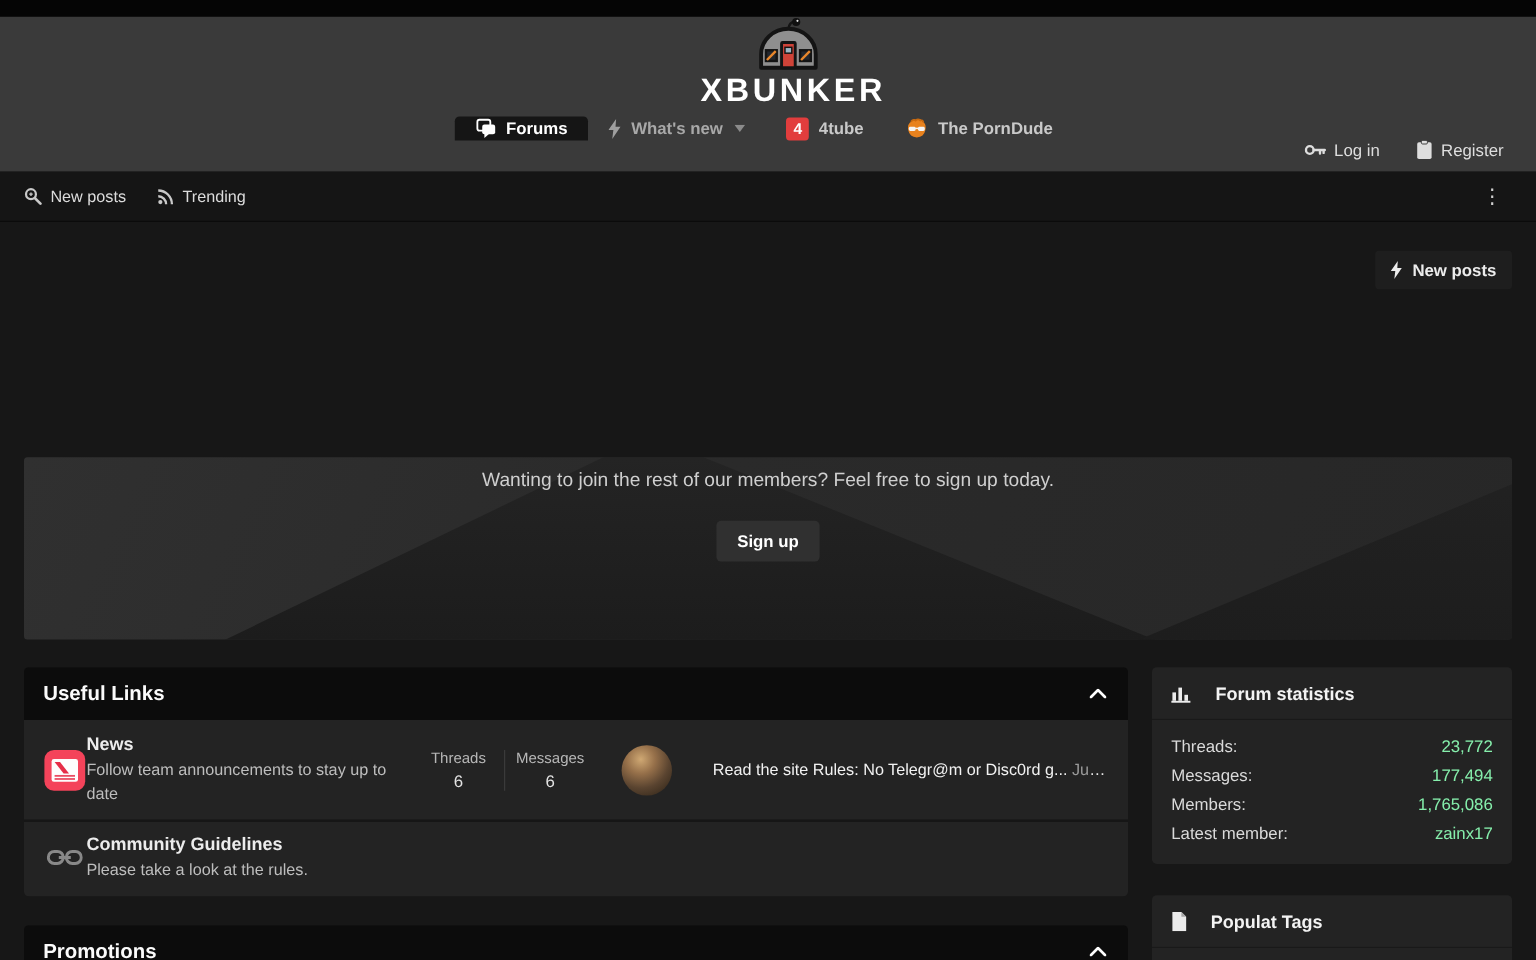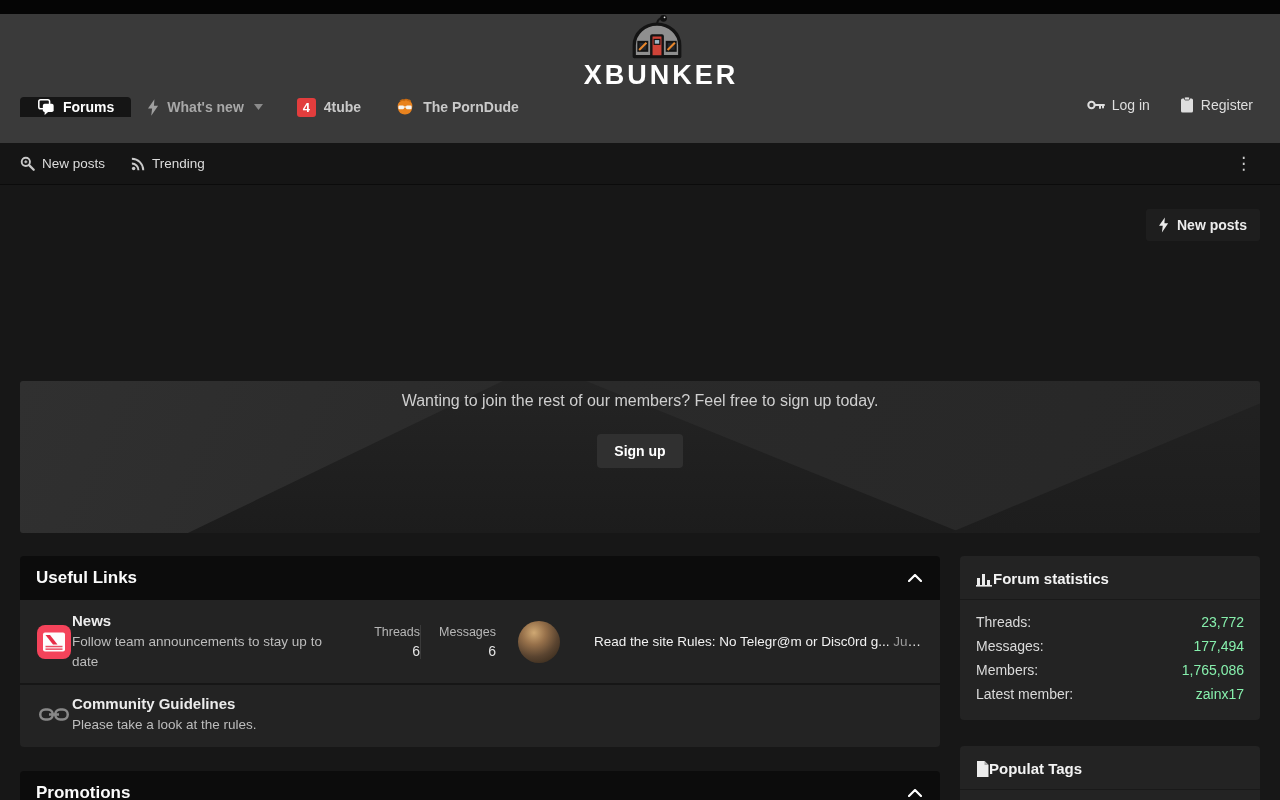--- a/index.html
+++ b/index.html
@@ -10,21 +10,21 @@
   }
   .page { width:1280px; height:800px; overflow:hidden; position:relative; background:#171717; }
 
   
   .top-strip { height:14px; background:#050505; }
   .site-header { background:#3a3a3a; }
   .logo-row { height:83px; display:flex; align-items:center; padding-left:33px;flex-direction:column; }
   .logo-mark { width:52px; height:46px; display:block; }
   .logo-text { color:#fff; font-weight:bold; font-size:27px; letter-spacing:3px; margin-left:9px; }
 
-  .tab-row { height:46px; display:flex; align-items:flex-start; padding:0 27px 0 20px; }
+  .tab-row { height:46px; display:flex; align-items:center; padding:0 27px 0 20px;flex-direction:column; }
   .tabs-left { display:flex; align-items:stretch; }
   .tab { display:flex; align-items:center; gap:8px; padding:0 17px; font-size:14px; font-weight:bold;
          color:#a8a8a8; cursor:pointer; }
   .tab.active { background:#151515; color:#fff; border-radius:4px 4px 0 0; }
   .tab .ext-label { color:#c9c9c9; }
   .badge-4 { width:19px; height:19px; background:#e23d3d; border-radius:3px; color:#fff;
              display:flex; align-items:center; justify-content:center; font-size:13px; font-weight:bold; }
   .chev-down { margin-left:2px; }
   .tabs-right { margin-left:auto; display:flex; align-items:center; gap:30px; }
   .auth-link { display:flex; align-items:center; gap:7px; color:#dedede; font-size:14px; cursor:pointer; }
@@ -69,37 +69,37 @@
                   padding:0 18px 0 16px; cursor:pointer; }
   .block-title { font-size:17px; font-weight:bold; color:#fbfbfb; }
 
   .node-row { background:#232323; display:flex; align-items:center; padding:12px 16px; }
   .node-row + .node-row { border-top:2px solid #161616; }
   .node-icon { width:36px; flex:none; display:flex; align-items:center; justify-content:center; }
   .node-main { width:258px; flex:none; }
   .node-title { font-size:15px; font-weight:bold; color:#ececec; cursor:pointer; }
   .node-desc { font-size:13.5px; color:#bdbdbd; margin-top:3px; line-height:1.45; }
   .node-stats { display:flex; margin-left:14px; flex:none; }
-  .stat-col { width:76px; text-align:right; }
+  .stat-col { width:76px; text-align:center; }
   .stat-col + .stat-col { border-left:1px solid #3a3a3a; }
   .stat-label { font-size:12.5px; color:#b7b7b7; }
   .stat-value { font-size:14px; color:#e3e3e3; margin-top:4px; }
   .node-latest { display:flex; align-items:center; gap:13px; margin-left:22px; flex:1; min-width:0; }
   .avatar { width:42px; height:42px; border-radius:50%; flex:none; cursor:pointer;
             background:radial-gradient(circle at 38% 28%, #cfa873 0%, #96704a 30%, #5a4430 60%, #271e13 100%); }
   .latest-text { font-size:13.5px; white-space:nowrap; overflow:hidden; text-overflow:ellipsis; }
   .latest-title { font-weight:normal; color:#f1f1f1; cursor:pointer;padding-left:21px; }
   .latest-meta { color:#9a9a9a; }
   .row-guidelines { padding:10px 16px 12px; }
 
   .promotions { margin-top:24px; }
 
   
   .side-block { background:#232323; border-radius:4px; overflow:hidden; }
-  .side-header { display:flex; align-items:center; gap:0; padding:14px 16px 12px; }
+  .side-header { display:flex; gap:20px; padding:14px 16px 12px; }
   .side-title { font-size:15px; font-weight:bold; color:#f3f3f3; }
   .side-divider { height:1px; background:#191919; }
   .stats-body { padding:10px 16px 14px; }
   .stats-line { display:flex; justify-content:space-between; line-height:24px; font-size:14px; }
   .stats-label { color:#dadada; }
   .stats-value { color:#86efac; }
   .tags-block { margin-top:26px; }
   .tags-teaser { height:18px; position:relative; overflow:hidden; }
 
   svg { display:block; }

